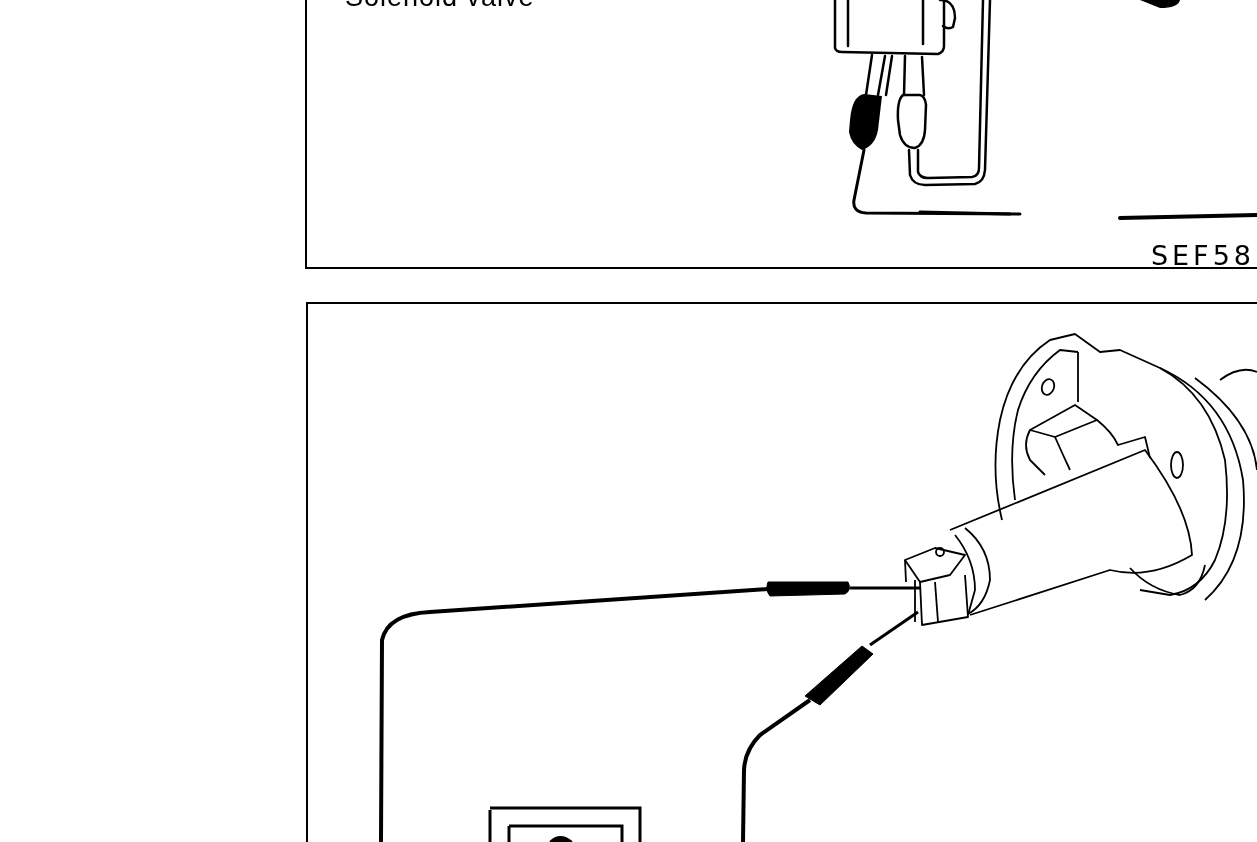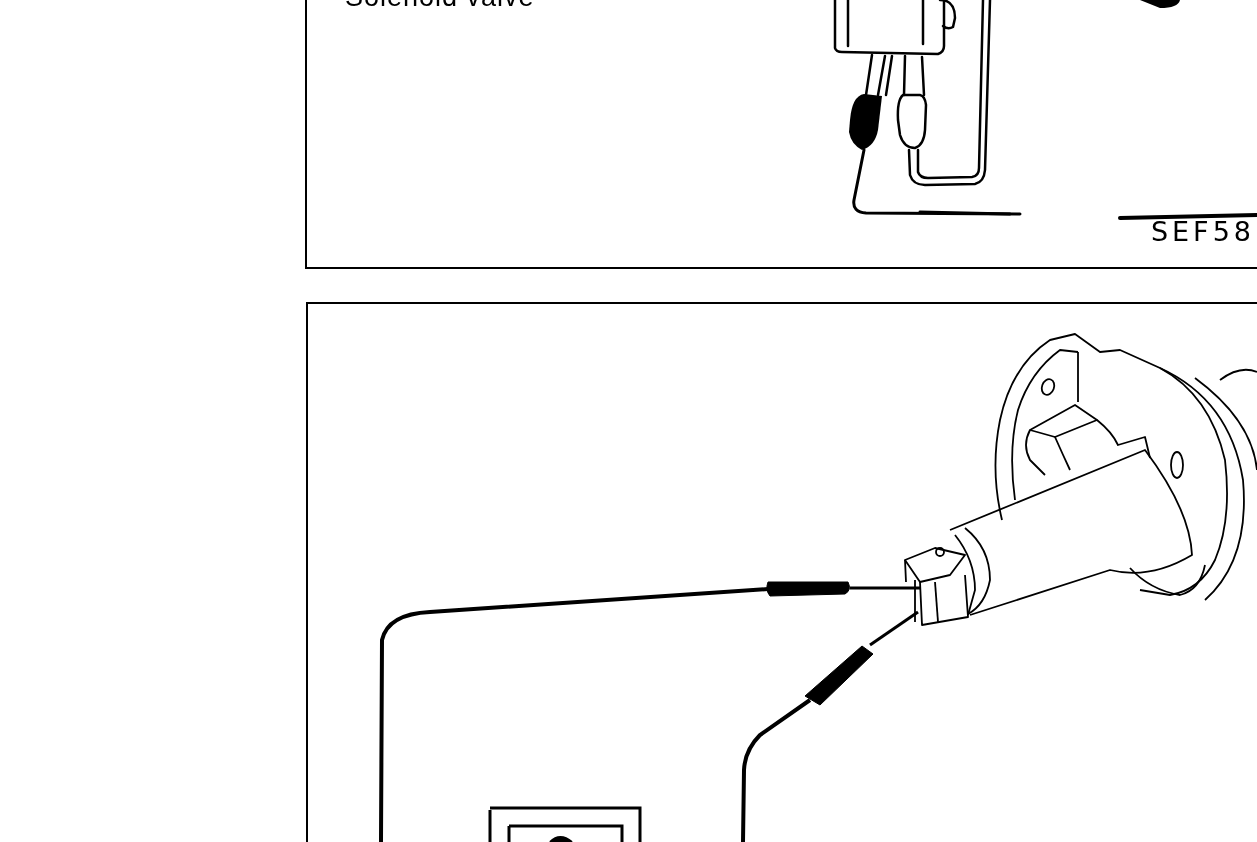--- a/index.html
+++ b/index.html
@@ -42,21 +42,21 @@
       white-space: nowrap;
       line-height: 1;
     }
     #solenoid-label {
       left: 38px;
       top: -6px;
     }
     #figure-code {
       position: absolute;
       right: 30px;
-      top: 228px;
+      top: 252px;
       font-size: 27px;
       letter-spacing: 4px;
       font-family: "DejaVu Sans", sans-serif;
       line-height: 1;
     }
     svg.art {
       position: absolute;
       left: 0;
       top: 0;
       overflow: visible;

